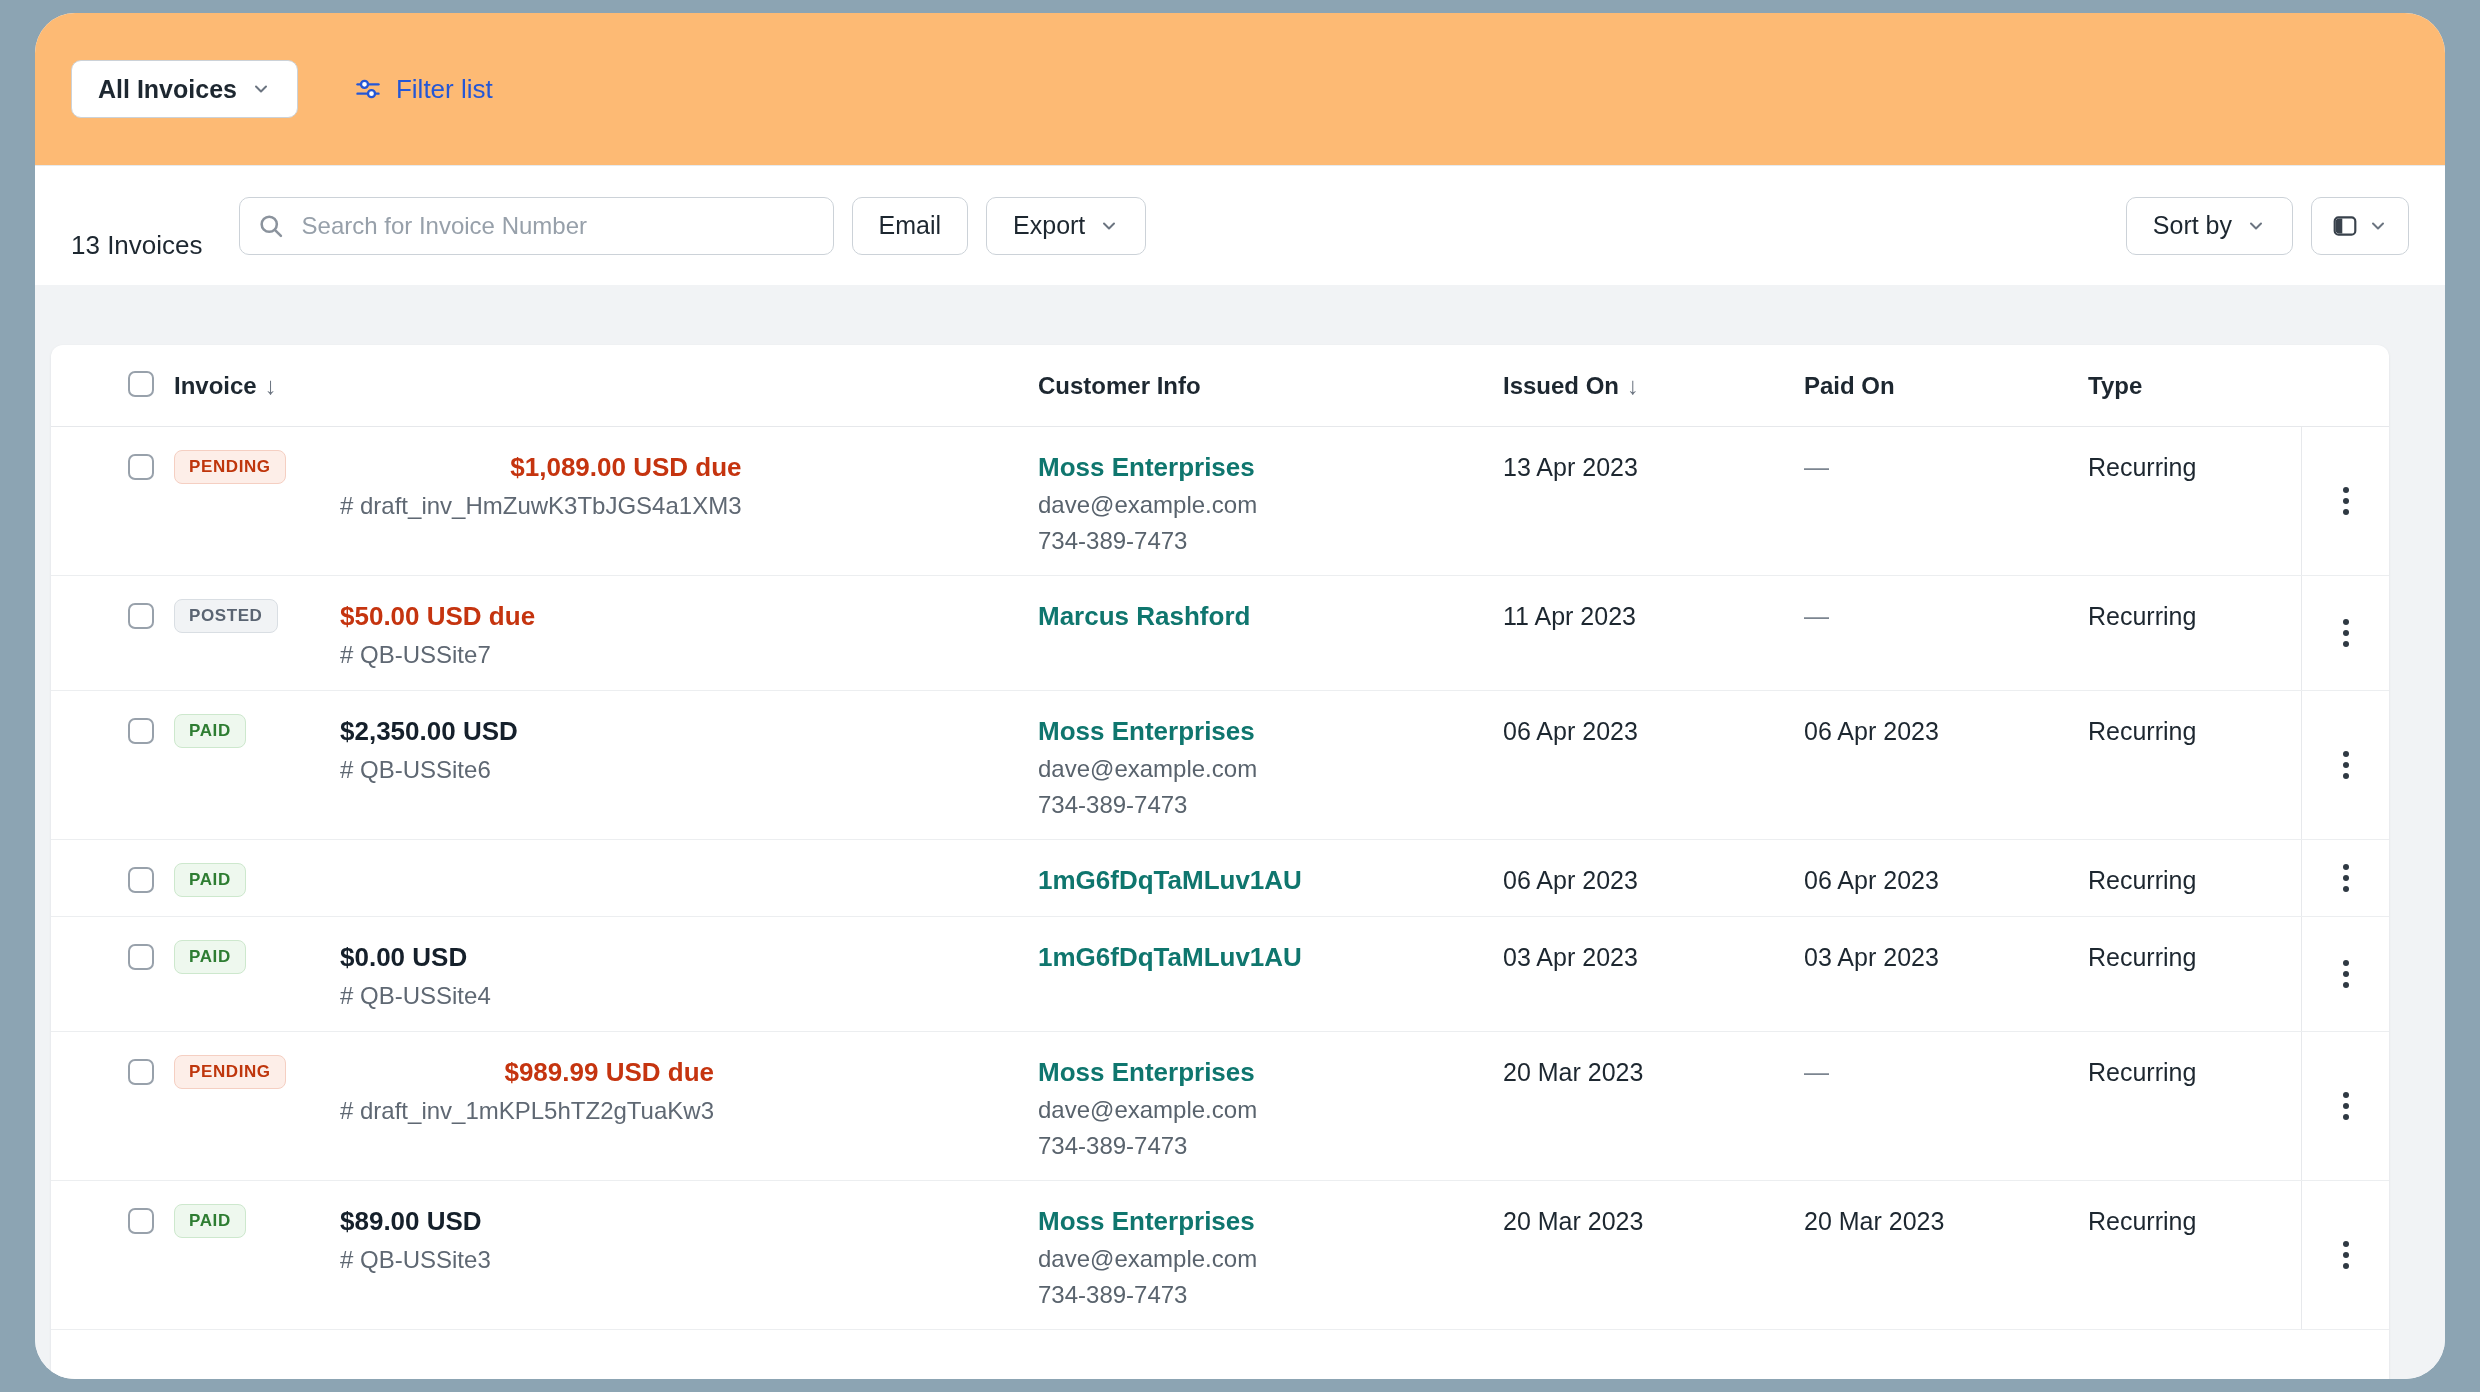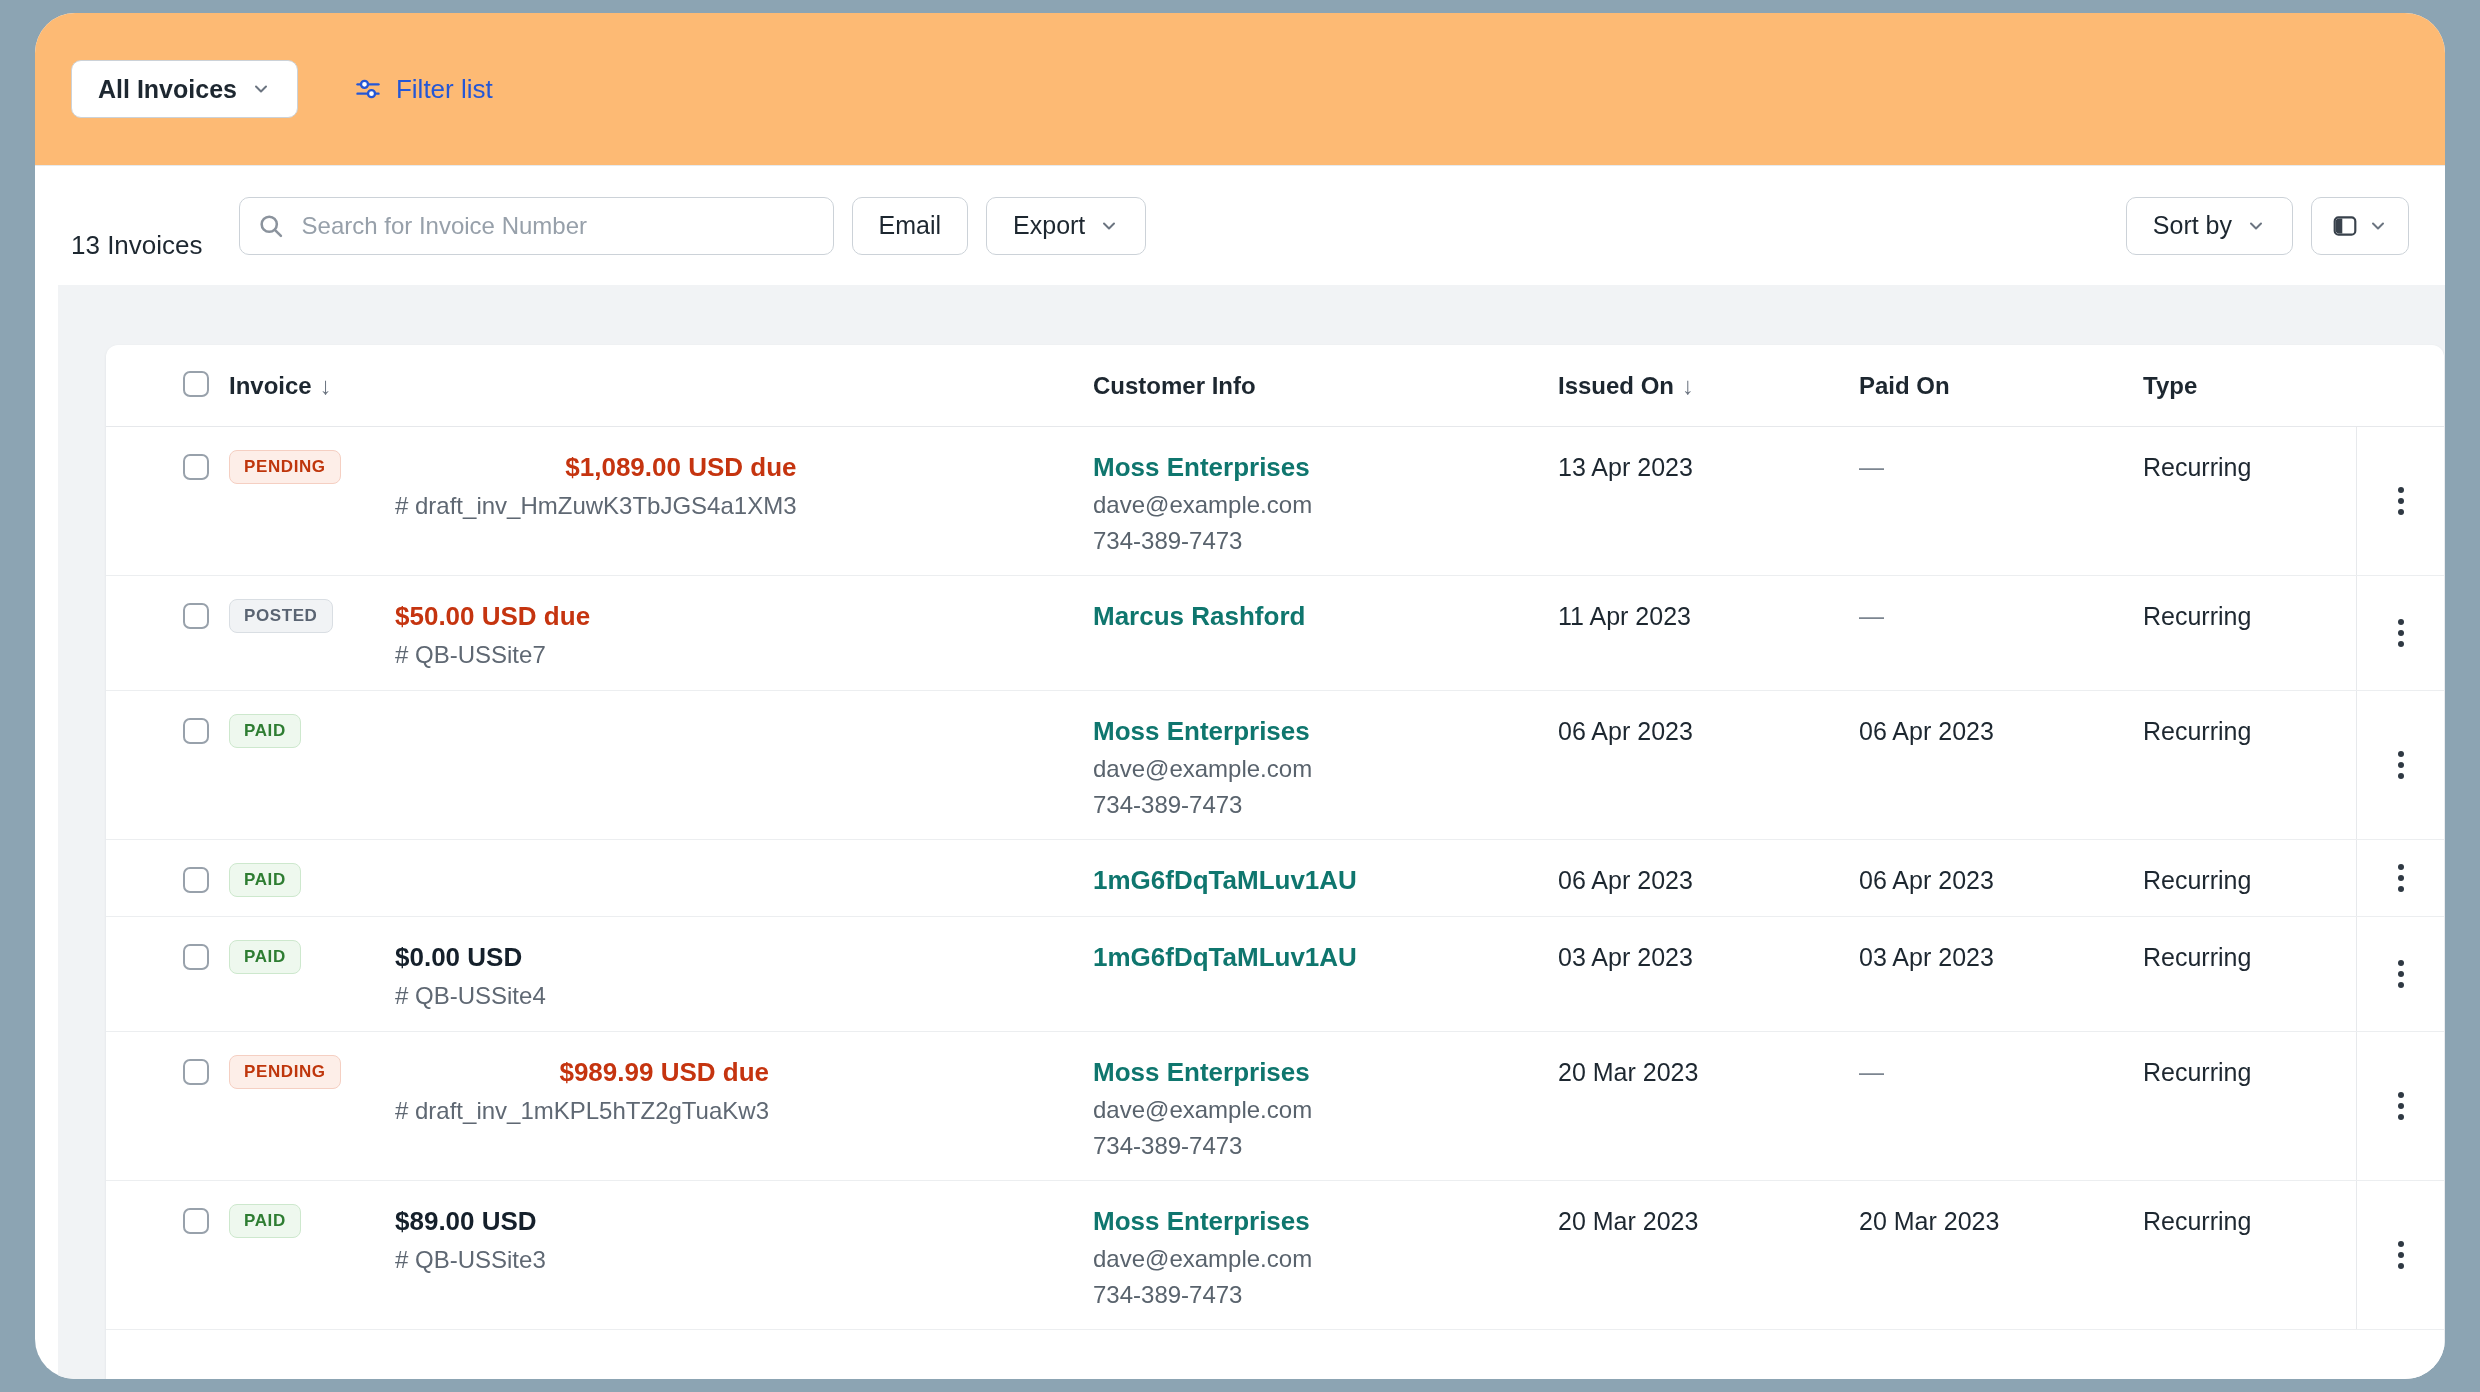--- a/index.html
+++ b/index.html
@@ -47,21 +47,21 @@
   .searchbox input {
     width:100%; height:58px; border:1px solid #ccd2d8; border-radius:10px;
     padding:0 20px 0 62px; font-family:inherit; font-size:24px; color:#1d2730;
     outline:none; background:#fff;
   }
   .searchbox input::placeholder { color:#97a0aa; }
   .push-right { margin-left:auto; }
   .icon-btn { padding:0 20px; gap:10px; }
 
   
-  .content { flex:1 1 auto; background:#f1f3f5; padding:60px 48px 0; overflow:hidden;margin-left:23px; }
+  .content { flex:1 1 auto; background:#f1f3f5; padding:60px 16px 0; overflow:hidden; }
   .table-card {
     background:#fff; border-radius:12px 12px 0 0;
     box-shadow:0 1px 3px rgba(16,24,40,.08);
     width:2338px; min-height:100%;
   }
 
   .thead { display:flex; height:82px; align-items:center; border-bottom:1px solid #e6e8eb; }
   .thead .hlabel { font-size:24px; font-weight:700; color:#1d2730; display:inline-flex; align-items:center; gap:8px; cursor:pointer; }
   .sort-arrow { color:#6b7480; font-weight:400; font-size:24px; }
 
@@ -251,20 +251,24 @@
       </button>
     </div>
   </div>
 
   <div class="row">
     <div class="cell cell-check"><span class="checkbox"></span></div>
     <div class="cell cell-invoice">
       <div class="badge-wrap">
         <span class="badge paid">PAID</span>
       </div>
+      <div class="inv-main">
+        <div class="amount">$2,350.00 USD</div>
+        <div class="inv-number"># QB-USSite6</div>
+      </div>
     </div>
     <div class="cell cell-customer">
       <div class="cust-name">Moss Enterprises</div>
       <div class="cust-sub">dave@example.com</div>
       <div class="cust-sub">734-389-7473</div>
     </div>
     <div class="cell cell-issued"><span class="dateval">06 Apr 2023</span></div>
     <div class="cell cell-paid"><span class="dateval">06 Apr 2023</span></div>
     <div class="cell cell-type"><span class="typeval">Recurring</span></div>
     <div class="cell cell-kebab">

